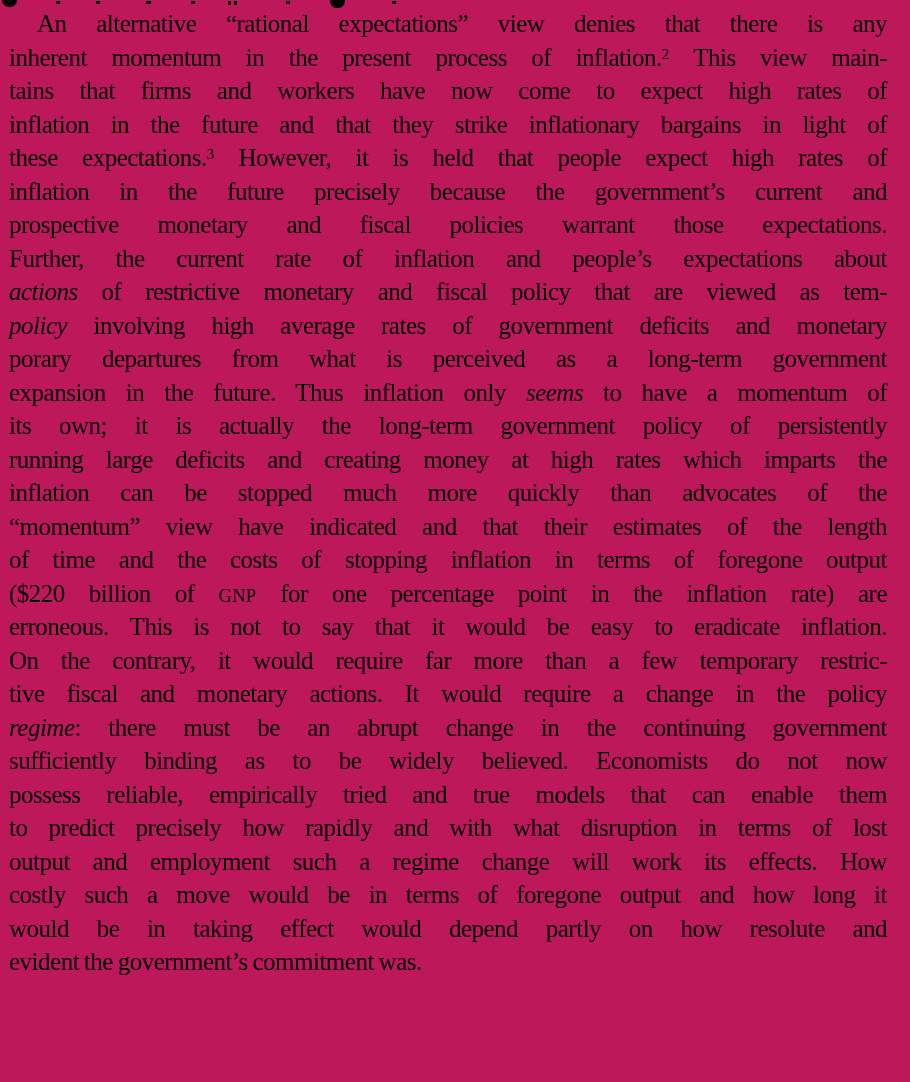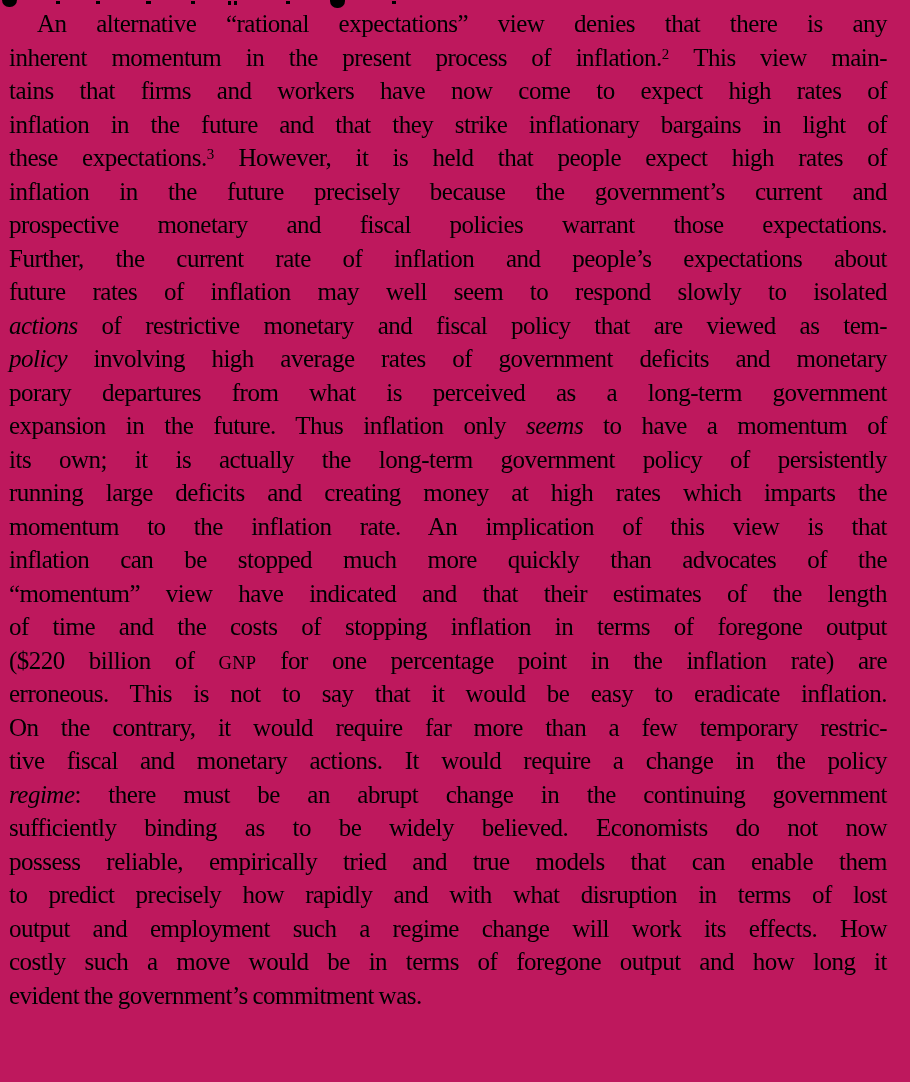--- a/index.html
+++ b/index.html
@@ -65,37 +65,36 @@
 
   <div class="paragraph">
       <div class="line indent"><span>An alternative “rational expectations” view denies that there is any</span></div>
       <div class="line"><span>inherent momentum in the present process of inflation.</span><span class="sup">2</span><span> This view main-</span></div>
       <div class="line"><span>tains that firms and workers have now come to expect high rates of</span></div>
       <div class="line"><span>inflation in the future and that they strike inflationary bargains in light of</span></div>
       <div class="line"><span>these expectations.</span><span class="sup">3</span><span> However, it is held that people expect high rates of</span></div>
       <div class="line"><span>inflation in the future precisely because the government’s current and</span></div>
       <div class="line"><span>prospective monetary and fiscal policies warrant those expectations.</span></div>
       <div class="line"><span>Further, the current rate of inflation and people’s expectations about</span></div>
-      <div class="line"><span>future rates of inflation may well seem to respond slowly to isolated</span></div>
       <div class="line"><span class="italic">actions</span><span> of restrictive monetary and fiscal policy that are viewed as tem-</span></div>
       <div class="line"><span class="italic">policy</span><span> involving high average rates of government deficits and monetary</span></div>
       <div class="line"><span>porary departures from what is perceived as a long-term government</span></div>
       <div class="line"><span>expansion in the future. Thus inflation only </span><span class="italic">seems</span><span> to have a momentum of</span></div>
       <div class="line"><span>its own; it is actually the long-term government policy of persistently</span></div>
       <div class="line"><span>running large deficits and creating money at high rates which imparts the</span></div>
-      <div class="line"><span>momentum to the inflation rate. An implication of this view is that</span></div>
       <div class="line"><span>inflation can be stopped much more quickly than advocates of the</span></div>
       <div class="line"><span>“momentum” view have indicated and that their estimates of the length</span></div>
       <div class="line"><span>of time and the costs of stopping inflation in terms of foregone output</span></div>
       <div class="line"><span>($220 billion of </span><span class="smallcaps">GNP</span><span> for one percentage point in the inflation rate) are</span></div>
       <div class="line"><span>erroneous. This is not to say that it would be easy to eradicate inflation.</span></div>
       <div class="line"><span>On the contrary, it would require far more than a few temporary restric-</span></div>
       <div class="line"><span>tive fiscal and monetary actions. It would require a change in the policy</span></div>
       <div class="line"><span class="italic">regime</span><span>: there must be an abrupt change in the continuing government</span></div>
       <div class="line"><span>sufficiently binding as to be widely believed. Economists do not now</span></div>
       <div class="line"><span>possess reliable, empirically tried and true models that can enable them</span></div>
       <div class="line"><span>to predict precisely how rapidly and with what disruption in terms of lost</span></div>
       <div class="line"><span>output and employment such a regime change will work its effects. How</span></div>
       <div class="line"><span>costly such a move would be in terms of foregone output and how long it</span></div>
+      <div class="line"><span>would be in taking effect would depend partly on how resolute and</span></div>
       <div class="line last"><span>evident the government’s commitment was.</span></div>
     </div>
 
 </div>
 
 </body></html>

